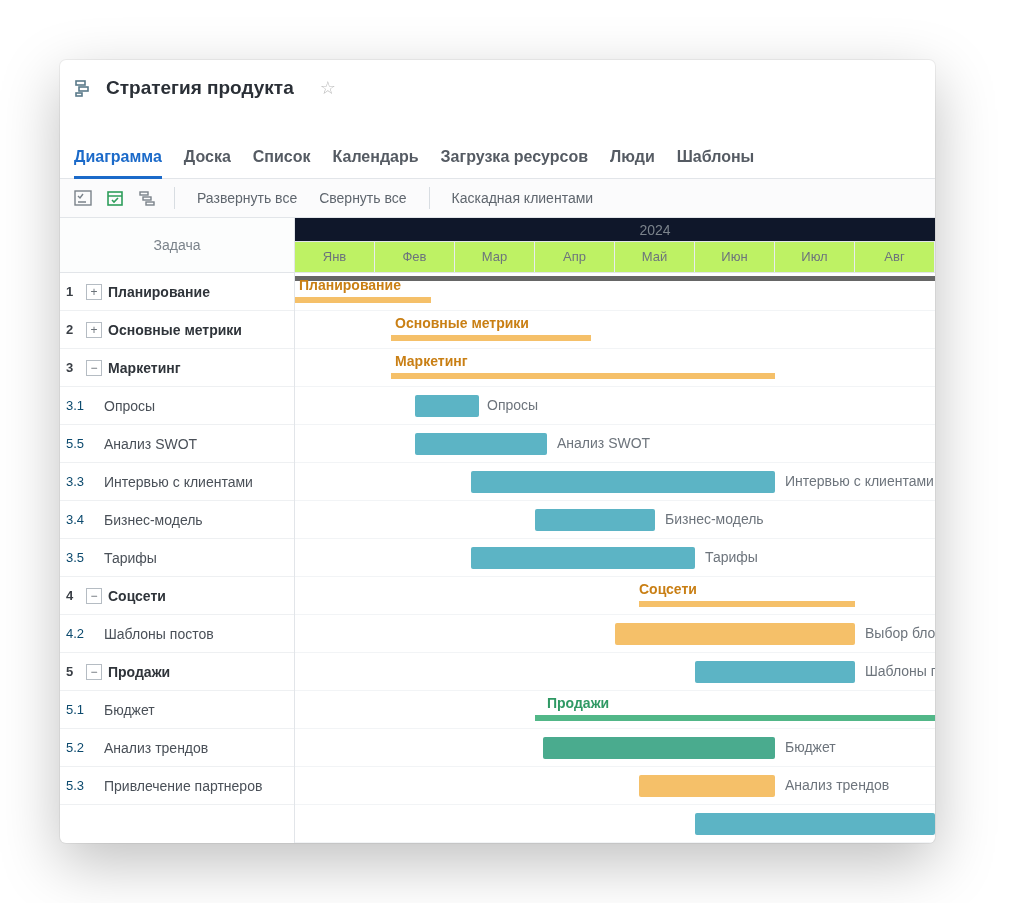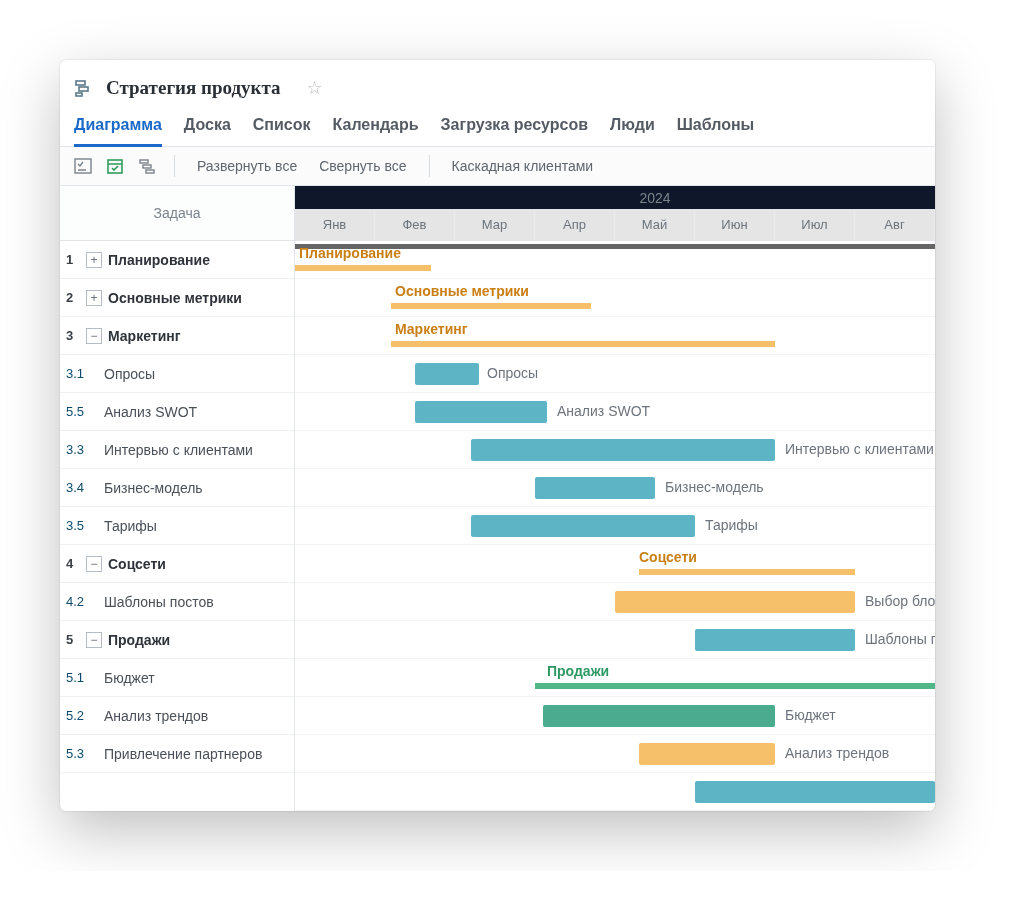--- a/index.html
+++ b/index.html
@@ -25,36 +25,36 @@
   }
   .header .project-icon {
     width: 24px; height: 24px;
     display: flex; align-items: center; justify-content: center;
     color: #5a7a8a;
   }
   .title {
     font-size: 19px;
     font-weight: 700;
     color: #2a2f36;
-    font-family: Liberation Serif, serif;
   }
   .star { color: #bbb; margin-left: 16px; font-size: 18px; cursor: pointer; }
   
   .tabs {
     display: flex;
     gap: 22px;
     padding: 0 14px;
     border-bottom: 1px solid #e2e5e9;
   }
   .tab {
     font-size: 16px;
     font-weight: 600;
     color: #555b63;
     padding: 4px 0 10px 0;
     cursor: pointer;
+    margin-top: 32px;
   }
   .tab.active {
     color: #1b6ac9;
     border-bottom: 3px solid #1b6ac9;
     margin-bottom: -1px;
   }
   
   .toolbar {
     display: flex;
     align-items: center;
@@ -132,21 +132,21 @@
     color: #7b838b;
     font-size: 14px;
     border-bottom: 1px solid #e2e5e9;
     line-height: 24px;
     background: #0f172a;
   }
   .month-row {
     height: 31px;
     display: flex;
     border-bottom: 1px solid #e2e5e9;
-    background: #e5e5e5;
+    background: #bef264;
   }
   .month {
     width: 80px;
     flex-shrink: 0;
     text-align: center;
     line-height: 30px;
     font-size: 13px;
     color: #6d747c;
     border-right: 1px solid #e9ecef;
   }

